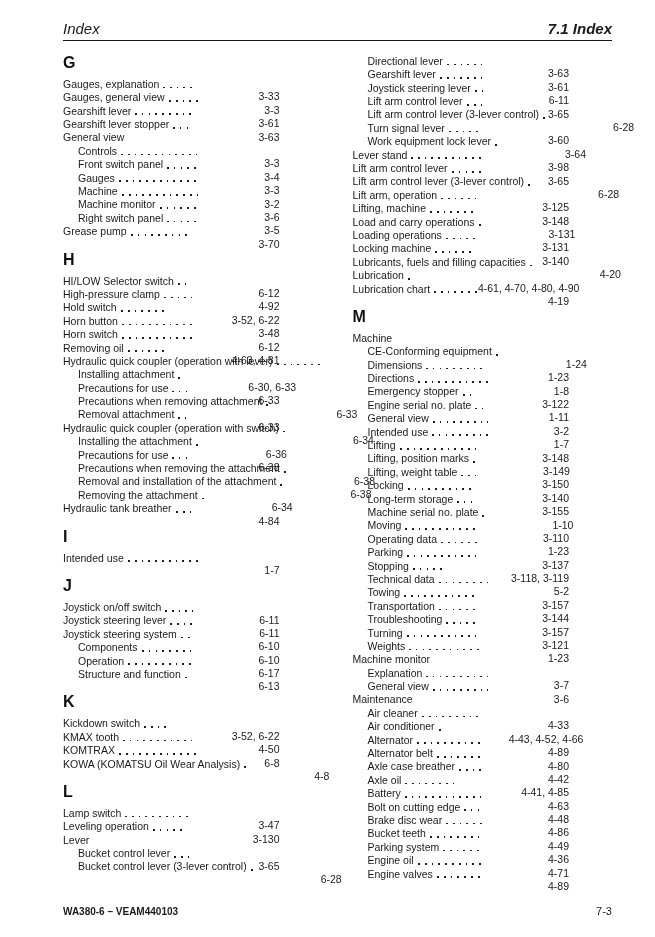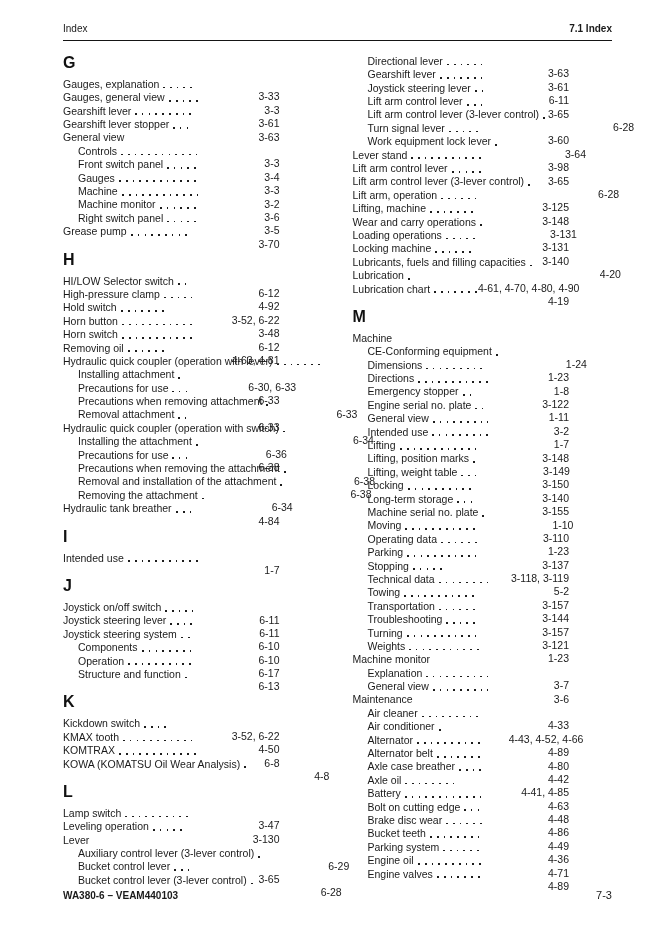--- a/index.html
+++ b/index.html
@@ -7,21 +7,21 @@
   body {
     width: 655px; height: 937px;
     position: relative;
     font-family: "Liberation Sans", sans-serif;
     color: #1a1a1a;
     overflow: hidden;
   }
   .page { padding: 22px 43px 0 63px; position: relative; height: 100%; }
   .running-header {
     display: flex; justify-content: space-between; align-items: flex-end;
-    font-size: 10px; line-height: 13px;
+    font-size: 15px; line-height: 13px; font-style: italic;
   }
   .running-header .right { font-weight: bold; }
   .header-rule { border: none; border-top: 1.5px solid #151515; margin-top: 5px; }
   .cols { display: flex; gap: 30px; margin-top: 13px; }
   .col { flex: 1 1 0; min-width: 0; }
   .section-letter {
     font-size: 16px; font-weight: bold; line-height: 18px;
     margin: 13px 0 5px 0; color: #111;
   }
   .col .section-letter:first-child { margin-top: 0; }
@@ -32,21 +32,21 @@
   }
   .row.indent { padding-left: 15px; }
   .row .label { flex: 0 0 auto; }
   .row .leader {
     flex: 1 1 0; min-width: 4px; height: 1.7px;
     align-self: flex-end; margin: 0 3px 2px 4px;
     background-image: repeating-linear-gradient(to right, #1d1d1d 0 1.7px, transparent 1.7px 6.8px);
   }
   .row .page { flex: 0 0 auto; }
   .running-footer {
-    position: absolute; left: 63px; right: 43px; bottom: 36px;
+    position: absolute; left: 63px; right: 43px; bottom: 20px;
     display: flex; justify-content: space-between; align-items: baseline;
   }
   .running-footer .left { font-weight: bold; font-size: 10px; }
   .running-footer .right { font-size: 11px; text-align: center; }
 </style>
 </head>
 <body>
 
 <div class="page">
   <div class="running-header">
@@ -272,25 +272,20 @@
         </div>
         <div class="row">
           <span class="label">Leveling operation</span>
           <span class="leader"></span>
           <span class="page">3-130</span>
         </div>
         <div class="row">
           <span class="label">Lever</span>
         </div>
         <div class="row indent">
-          <span class="label">Auxiliary control lever (3-lever control)</span>
-          <span class="leader"></span>
-          <span class="page">6-29</span>
-        </div>
-        <div class="row indent">
           <span class="label">Bucket control lever</span>
           <span class="leader"></span>
           <span class="page">3-65</span>
         </div>
         <div class="row indent">
           <span class="label">Bucket control lever (3-lever control)</span>
           <span class="leader"></span>
           <span class="page">6-28</span>
         </div>
       </div>
@@ -349,21 +344,21 @@
           <span class="label">Lift arm, operation</span>
           <span class="leader"></span>
           <span class="page">3-125</span>
         </div>
         <div class="row">
           <span class="label">Lifting, machine</span>
           <span class="leader"></span>
           <span class="page">3-148</span>
         </div>
         <div class="row">
-          <span class="label">Wear and carry operations</span>
+          <span class="label">Load and carry operations</span>
           <span class="leader"></span>
           <span class="page">3-131</span>
         </div>
         <div class="row">
           <span class="label">Loading operations</span>
           <span class="leader"></span>
           <span class="page">3-131</span>
         </div>
         <div class="row">
           <span class="label">Locking machine</span>

